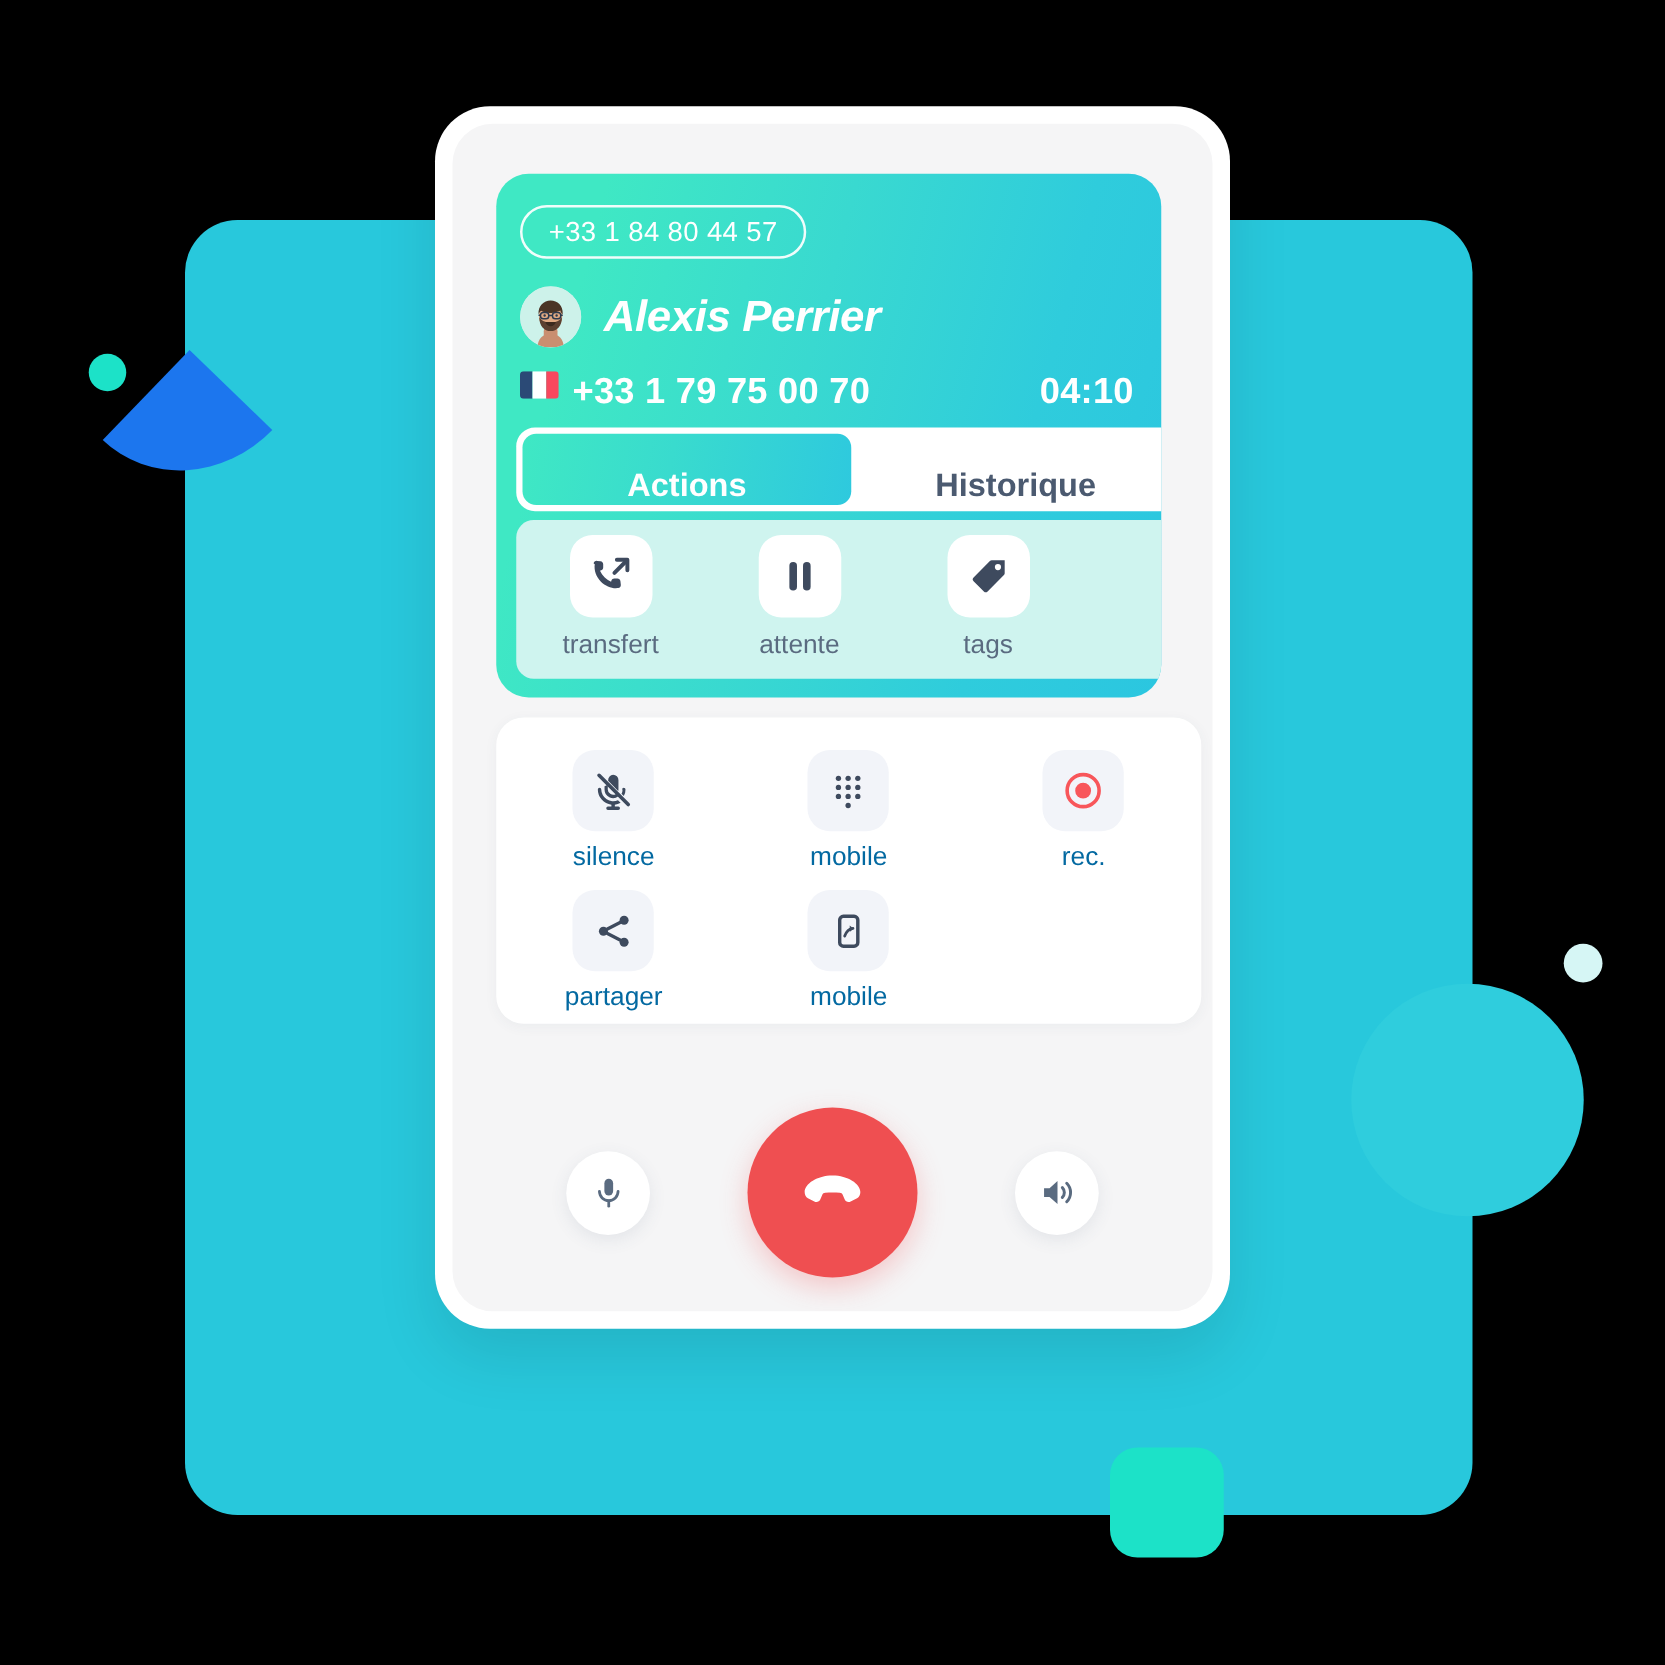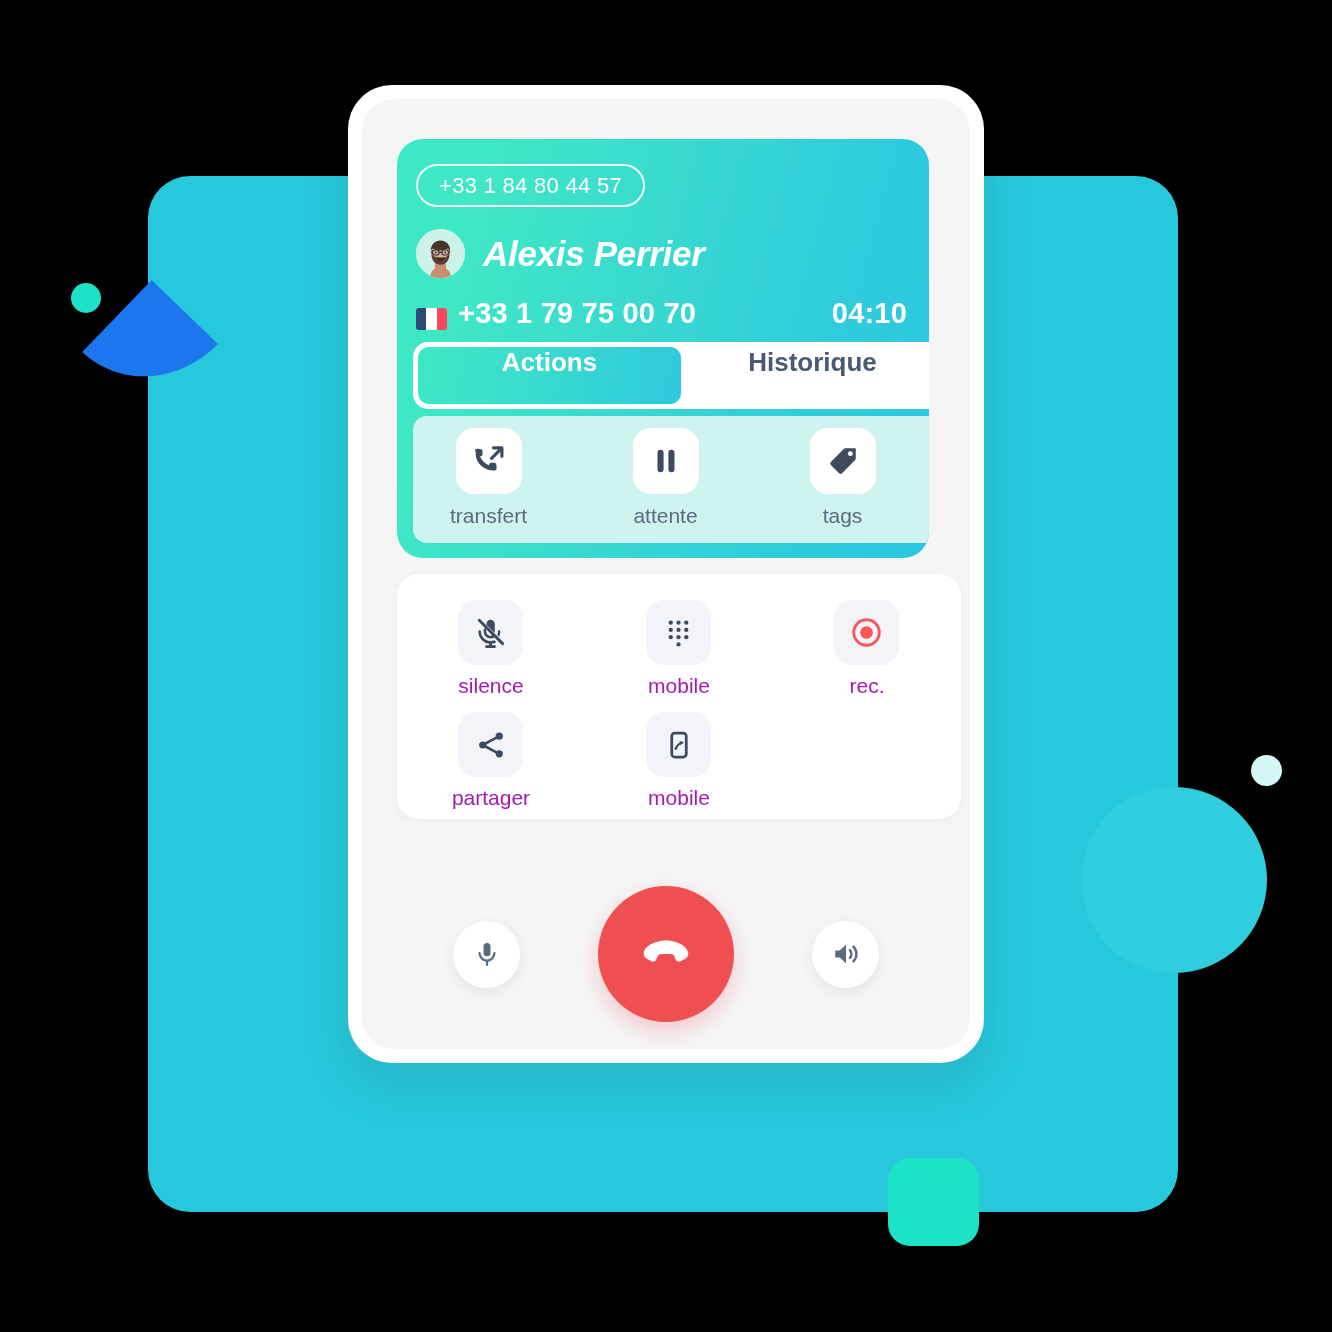--- a/index.html
+++ b/index.html
@@ -159,21 +159,21 @@
     white-space: nowrap;
     font-style: italic;
   }
 
   .num-row {
     position: absolute;
     left: 19px;
     right: 22px;
     top: 158px;
     display: flex;
-    align-items: flex-end;
+    align-items: flex-start;
   }
 
   .flag {
     width: 31px;
     height: 22px;
     border-radius: 3px;
     overflow: hidden;
     display: flex;
     flex: 0 0 auto;
     margin-right: 11px;
@@ -208,21 +208,21 @@
     height: 67px;
     background: #FFFFFF;
     border-radius: 15px;
     display: flex;
     padding: 5px;
   }
 
   .tab {
     flex: 1;
     display: flex;
-    align-items: flex-start;
+    align-items: flex-end;
     justify-content: center;
     border-radius: 11px;
     font-size: 26px;
     font-weight: bold;
     color: #4B5A70;
     cursor: pointer;
   }
 
   .tab.active {
     background: linear-gradient(100deg, #3FE8C4 0%, #39DBCE 45%, #2EC9DE 100%);
@@ -235,21 +235,20 @@
     left: 16px;
     top: 277px;
     width: 536px;
     height: 127px;
     background: #CFF4EF;
     border-radius: 14px;
     display: flex;
     align-items: flex-start;
     padding-top: 12px;
     overflow: hidden;
-    gap: 26px;
   }
 
   .action-item {
     width: 151px;
     flex: 0 0 151px;
     display: flex;
     flex-direction: column;
     align-items: center;
     cursor: pointer;
   }
@@ -304,21 +303,21 @@
     border-radius: 18px;
     background: #F2F4F9;
     display: flex;
     align-items: center;
     justify-content: center;
   }
 
   .ctrl-label {
     margin-top: 9px;
     font-size: 21px;
-    color: #a21caf;
+    color: #0369a1;
     white-space: nowrap;
   }
 
   
   .call-bar {
     position: absolute;
     left: 0;
     right: 0;
     top: 760px;
     height: 190px;

